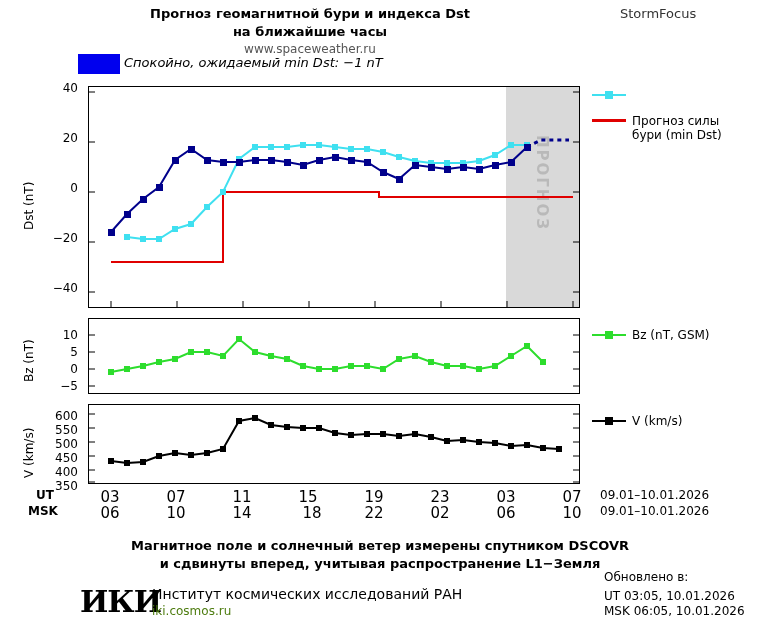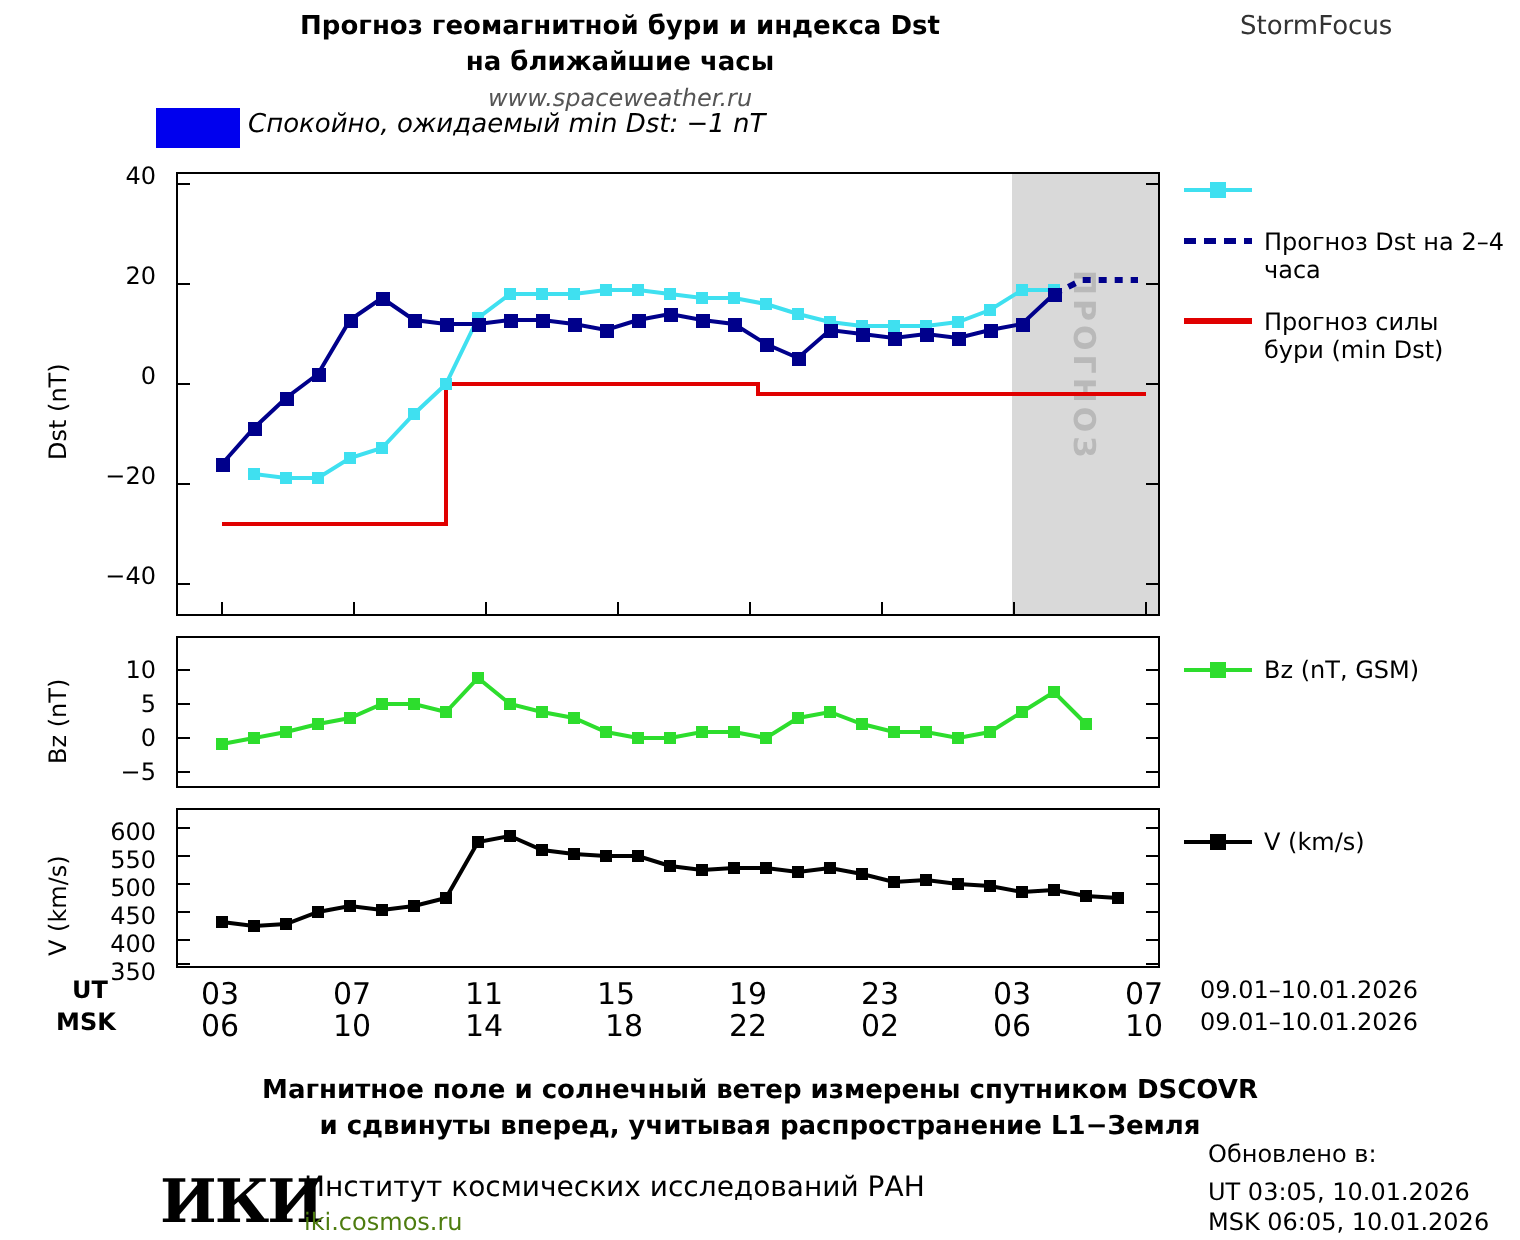--- a/index.html
+++ b/index.html
@@ -9,21 +9,21 @@
     font-family:"DejaVu Sans","Liberation Sans",sans-serif;
     color:#000;
     position:relative;
     overflow:hidden;
   }
   .abs{position:absolute;}
   .t-center{text-align:center;}
   
   #title-line1{left:0;top:6px;width:620px;font-size:13px;font-weight:bold;}
   #title-line2{left:0;top:24px;width:620px;font-size:13px;font-weight:bold;}
-  #title-url{left:0;top:42px;width:620px;font-size:12px;color:#555;font-style:italic;}
+  #title-url{left:0;top:42px;width:620px;font-size:12px;color:#555;}
   #brand{left:620px;top:6px;width:135px;font-size:13px;text-align:left;color:#333;}
   
   #status-swatch{left:78px;top:54px;width:42px;height:20px;background:#0000ee;}
   #status-text{left:124px;top:55px;font-size:13px;font-style:italic;}
   
   .frame{border:1px solid #000;background:#fff;box-sizing:border-box;}
   #plot-dst{left:88px;top:86px;width:492px;height:222px;}
   #plot-bz{left:88px;top:318px;width:492px;height:76px;}
   #plot-v{left:88px;top:404px;width:492px;height:80px;}
   .forecast-band{position:absolute;background:#d9d9d9;}
@@ -171,26 +171,20 @@
     <polyline fill="none" stroke="#00008b" stroke-width="3" stroke-dasharray="4,4" points="438,60 452,53 466,53 480,53"></polyline>
   </svg>
 </div>
 
 <div class="legend" style="left:592px;top:88px;width:165px;">
   <div class="legend-row">
     <span class="legend-key">
       <span class="lk-line" style="background:#3fe0f0;"></span>
       <span class="lk-dot" style="background:#3fe0f0;"></span>
     </span>
-  </div>
-  <div class="legend-row" style="margin-top:12px;">
-    <span class="legend-key">
-      <span class="lk-dash"></span>
-    </span>
-    <span class="legend-label" style="max-width:120px;">Прогноз Dst на 2–4 часа</span>
   </div>
   <div class="legend-row" style="margin-top:12px;">
     <span class="legend-key">
       <span class="lk-line thick" style="background:#e00000;"></span>
     </span>
     <span class="legend-label" style="max-width:120px;">Прогноз силы бури (min Dst)</span>
   </div>
 </div>
 
 <div class="abs ylab" id="ylab-bz">Bz (nT)</div>

